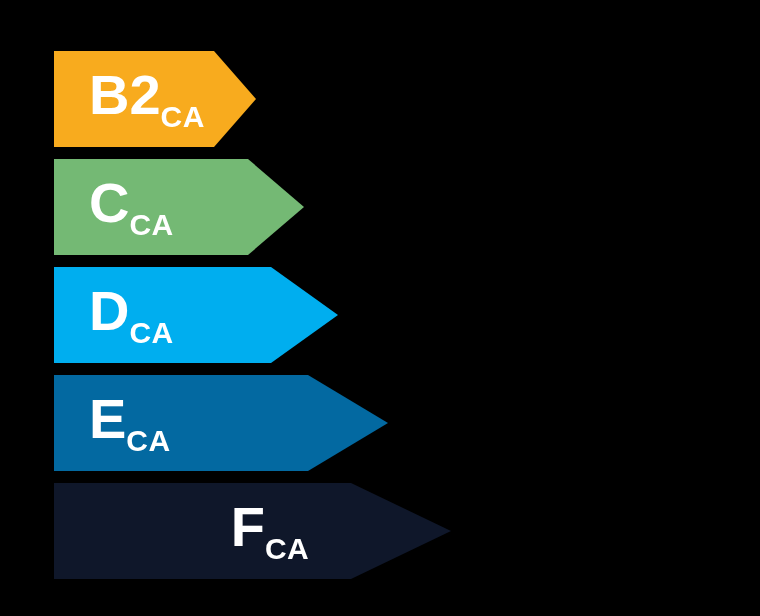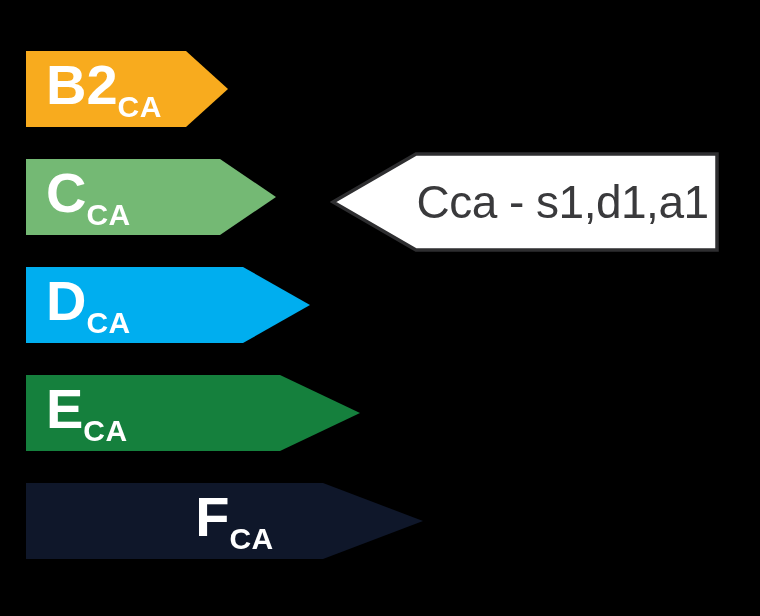--- a/index.html
+++ b/index.html
@@ -5,23 +5,23 @@
   html,body{margin:0;padding:0;}
   body{
     width:760px;height:616px;
     position:relative;overflow:hidden;
     font-family:"Liberation Sans", sans-serif;
     background:#000;
   }
   .stage{position:absolute;inset:0;}
   
   .arrow{
-    position:absolute;left:26px;height:76px;
+    position:absolute;left:54px;height:96px;
     display:flex;align-items:center;
-    padding-left:20px;box-sizing:border-box;
+    padding-left:35px;box-sizing:border-box;
     clip-path:polygon(0 0, calc(100% - var(--tip)) 0, 100% 50%, calc(100% - var(--tip)) 100%, 0 100%);
   }
   .r0{top:51px;width:202px;--tip:42px;}
   .r1{top:159px;width:250px;--tip:56px;}
   .r2{top:267px;width:284px;--tip:67px;}
   .r3{top:375px;width:334px;--tip:80px;}
   .r4{top:483px;width:397px;--tip:100px;}
   .label{white-space:nowrap;font-weight:bold;line-height:1;}
   .label-main{font-size:56px;letter-spacing:0;}
   .label-sub{font-size:30px;vertical-align:-13px;letter-spacing:0.5px;}
@@ -46,28 +46,22 @@
   </div>
 
   <div class="arrow r2" style="background: rgb(0, 174, 239);">
     <span class="label"><span class="label-main">D</span><span class="label-sub">CA</span></span>
   </div>
 
   <div class="arrow r1" style="background: rgb(116, 185, 116);">
     <span class="label"><span class="label-main">C</span><span class="label-sub">CA</span></span>
   </div>
 
-  <div class="arrow r3" style="background: #15803d;">
+  <div class="arrow r3" style="background: #0369a1;">
     <span class="label"><span class="label-main">E</span><span class="label-sub">CA</span></span>
   </div>
 
   <div class="arrow r4" style="background: #0f172a; justify-content: center;">
     <span class="label"><span class="label-main">F</span><span class="label-sub">CA</span></span>
   </div>
 
-  <div class="pointer">
-    <svg viewBox="0 0 389 100" width="389" height="100">
-      <polygon points="86,2 387,2 387,98 86,98 3,50" stroke-width="3.5" stroke-linejoin="miter" style="fill: rgb(255, 255, 255); stroke: rgb(46, 46, 48);"></polygon>
-    </svg>
-    <div class="pointer-label" style="color: rgb(58, 58, 60);">Cca - s1,d1,a1</div>
-  </div>
 
 </div>
 
 </body></html>

